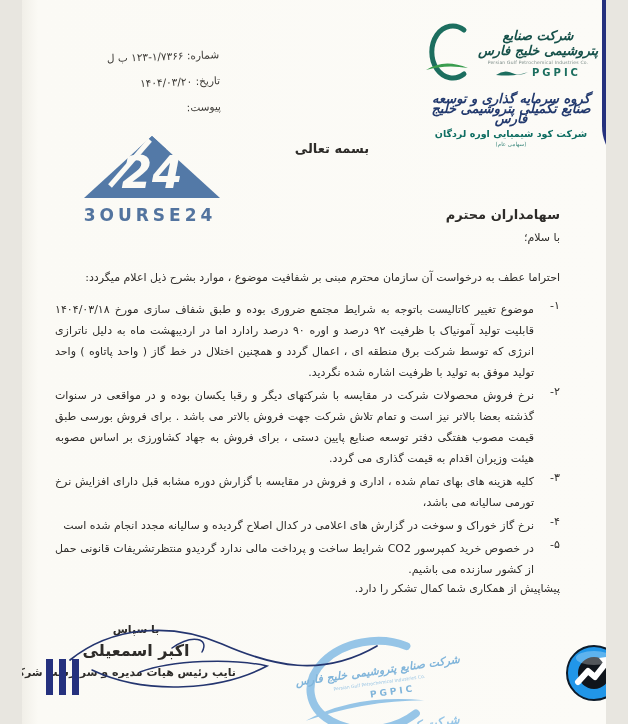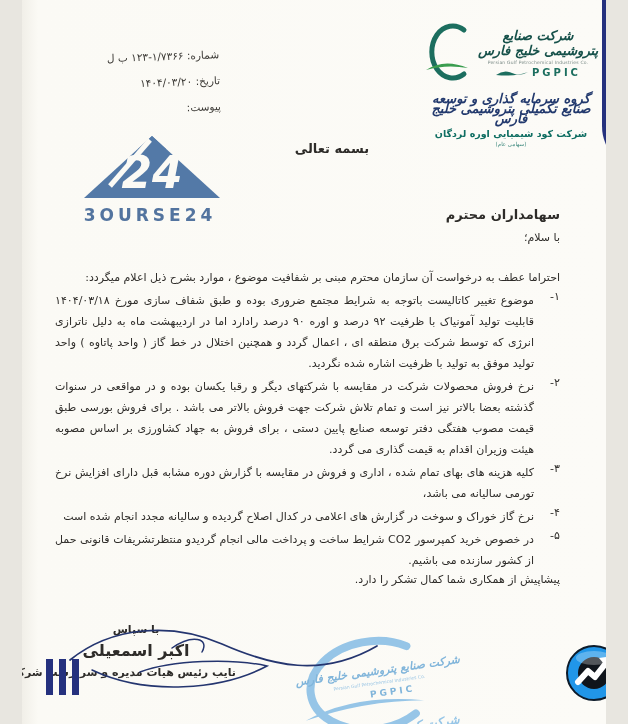--- a/index.html
+++ b/index.html
@@ -34,21 +34,21 @@
     font-size:13px; font-weight:bold; direction:rtl; }
   
   .bourse{ position:absolute; top:136px; left:52px; width:152px; text-align:center; }
   .bourse-word{ font-size:17px; font-weight:bold; color:#53749f; letter-spacing:4px;
     font-family:"DejaVu Sans",sans-serif; margin-top:1px; }
   
   .addressee{ position:absolute; top:188px; right:46px; font-size:13px; font-weight:bold; direction:rtl;margin-top:19px; }
   
   .body-flow{ position:absolute; top:231px; right:46px; left:33px; direction:rtl; font-size:11px; }
   .salutation{ margin-bottom:24px; }
-  .intro{ margin-bottom:2px; line-height:20px; }
+  .intro{ margin-bottom:11px; line-height:20px; }
   .li{ display:flex; gap:6px; margin-bottom:2px; }
   .li .num{ width:20px; flex:none; text-align:right; }
   .li .txt{ flex:1; text-align:justify; line-height:21px; }
   .closing{ text-align:right; }
   
   .sig-block{ position:absolute; top:623px; left:14px; width:200px; text-align:center;
     direction:rtl; font-weight:bold; }
   .sig-thanks{ font-size:11px; }
   .sig-name{ font-size:16px; margin-top:5px; }
   .sig-title{ font-size:11px; margin-top:6px; white-space:nowrap; }
@@ -134,21 +134,21 @@
     <div class="li">
       <span class="num">۳-</span>
       <span class="txt"><span>کلیه هزینه های بهای تمام شده ، اداری و فروش در مقایسه با گزارش دوره مشابه قبل دارای افزایش نرخ تورمی سالیانه می باشد،</span><br></span>
     </div>
     <div class="li">
       <span class="num">۴-</span>
       <span class="txt">نرخ گاز خوراک و سوخت در گزارش های اعلامی در کدال اصلاح گردیده و سالیانه مجدد انجام شده است</span>
     </div>
     <div class="li">
       <span class="num">۵-</span>
-      <span class="txt">در خصوص خرید کمپرسور CO2 شرایط ساخت و پرداخت مالی انجام گردیدو منتظرتشریفات قانونی حمل از کشور سازنده می باشیم.</span>
+      <span class="txt">در خصوص خرید کمپرسور CO2 شرایط ساخت و پرداخت مالی ندارد گردیدو منتظرتشریفات قانونی حمل از کشور سازنده می باشیم.</span>
     </div>
 
     <div class="closing">پیشاپیش از همکاری شما کمال تشکر را دارد.</div>
   </div>
 
   <svg class="stamp" width="210" height="110" viewBox="0 0 210 110">
     <g transform="rotate(-8 105 55)">
       <path d="M150,18 A62,44 0 1 0 150,86" fill="none" stroke="#8cc0e6" stroke-width="8" stroke-linecap="round"></path>
       <path d="M40,78 Q 90,58 160,74 Q 100,66 40,78 Z" fill="#8cc0e6"></path>
       <text x="118" y="42" text-anchor="middle" font-family="DejaVu Sans, sans-serif" font-size="11" font-weight="bold" font-style="italic" fill="#74aed8" direction="rtl">شرکت صنایع پتروشیمی خلیج فارس</text>

